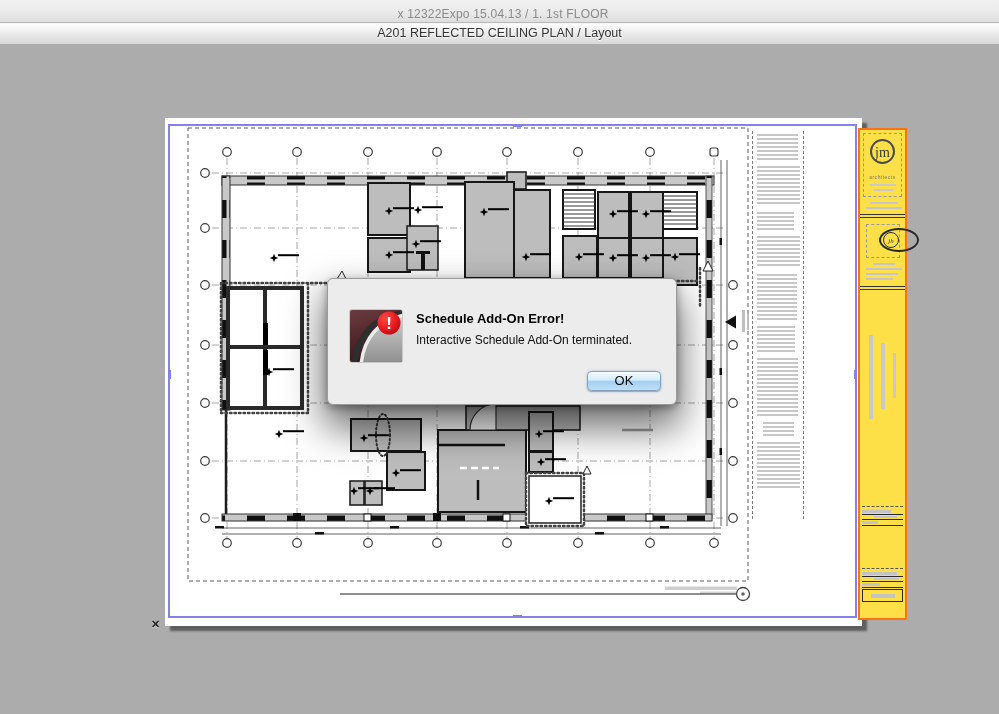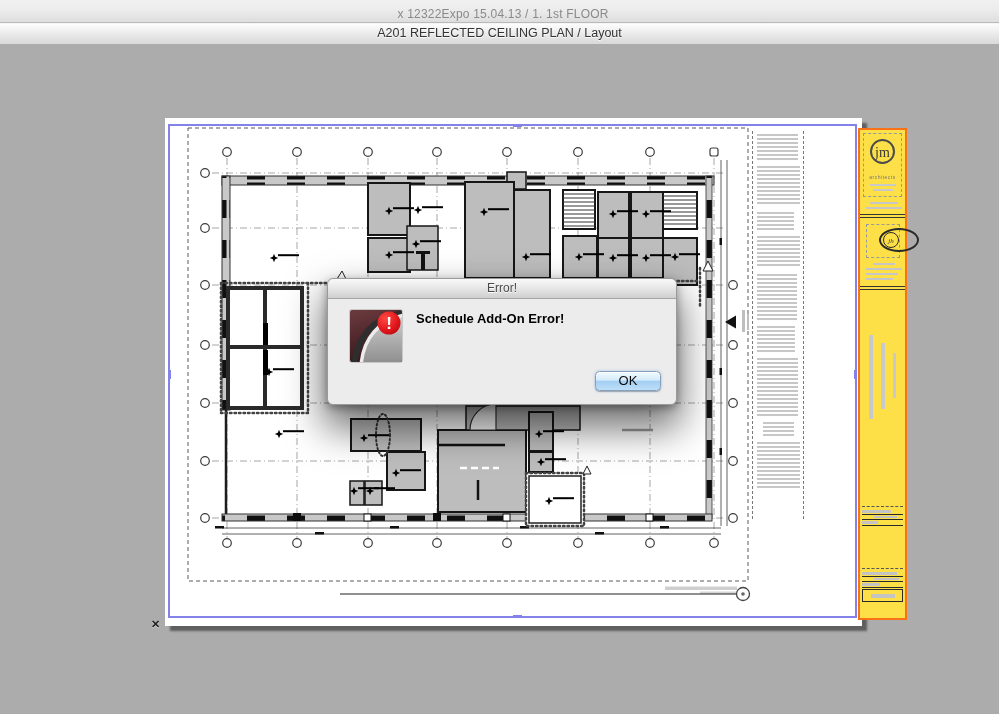--- a/index.html
+++ b/index.html
@@ -75,21 +75,21 @@
     box-shadow:0 20px 38px 4px rgba(0,0,0,.55), 0 3px 9px rgba(0,0,0,.35); }
   .dlg-title { position:absolute; left:0; top:0; right:0; height:20px;
     border-radius:6px 6px 0 0;
     background:linear-gradient(180deg,#f9f9f9 0%,#e8e8e8 45%,#cfcfcf 100%);
     border-bottom:1px solid #a5a5a5; text-align:center; font-size:12px; color:#4a4a4a;
     line-height:19px; text-shadow:0 1px 0 rgba(255,255,255,.9); }
   .dlg-icon { position:absolute; left:22px; top:31px; width:52px; height:52px;
     border-radius:2px; overflow:hidden; box-shadow:0 0 0 1px rgba(0,0,0,.15); }
   .dlg-head { position:absolute; left:88px; top:32px; font-size:13px; font-weight:bold; color:#000; }
   .dlg-msg  { position:absolute; left:88px; top:54px; font-size:12px; color:#111; }
-  .ok-btn { position:absolute; right:15px; bottom:13px; width:66px; height:20px;
+  .ok-btn { position:absolute; right:15px; bottom:13px; width:74px; height:20px;
     border:1px solid #84a0bd; border-radius:4.5px;
     background:linear-gradient(180deg,#f2fafe 0%,#d4ebfa 46%,#a2cef2 50%,#bedff7 100%);
     font-size:13px; color:#0a0a0a; text-align:center; line-height:18px;
     box-shadow:inset 0 1px 0 rgba(255,255,255,.9), 0 1px 1px rgba(0,0,0,.25), 0 0 3px rgba(120,170,220,.6);
     font-family:"Liberation Sans", sans-serif; cursor:default; }
 </style>
 </head>
 <body>
 
 <div class="bar-behind">
@@ -382,23 +382,20 @@
       <div class="sel-handle sh-bottom"></div>
       <div class="sel-handle sh-left"></div>
       <div class="sel-handle sh-right"></div>
     </div>
   </div>
 
   <div class="x-marker">✕</div>
 </div>
 
 <div class="dialog">
-  <div class="dlg-title">
-    <span>Error!</span>
-  </div>
 
   <div class="dlg-icon">
     <svg width="52" height="52" viewBox="0 0 52 52">
       <defs>
         <linearGradient id="maroon" x1="0" y1="0" x2="0.3" y2="1">
           <stop offset="0" stop-color="#6b3c40"></stop>
             <stop offset="0.6" stop-color="#4d2529"></stop>
             <stop offset="1" stop-color="#38181c"></stop>
         </linearGradient>
         <radialGradient id="badge" cx="0.35" cy="0.3" r="0.9">
@@ -416,14 +413,15 @@
       <path d="M4 56 C7 26 24 8 52 3" fill="none" stroke="#2e2e2e" stroke-width="6"></path>
       <path d="M11 56 C13 28 29 10 55 5" fill="none" stroke="#ececec" stroke-width="3.5"></path>
       <g>
         <circle cx="39" cy="13" r="11.5" fill="url(#badge)"></circle>
         <text x="39" y="18.5" text-anchor="middle" font-family="Liberation Sans, sans-serif" font-size="17" font-weight="bold" fill="#fff">!</text>
       </g>
     </svg>
   </div>
 
   <div class="dlg-head">Schedule Add-On Error!</div>
+  <div class="dlg-msg">Interactive Schedule Add-On terminated.</div>
   <div class="ok-btn">OK</div>
 </div>
 
 </body></html>

